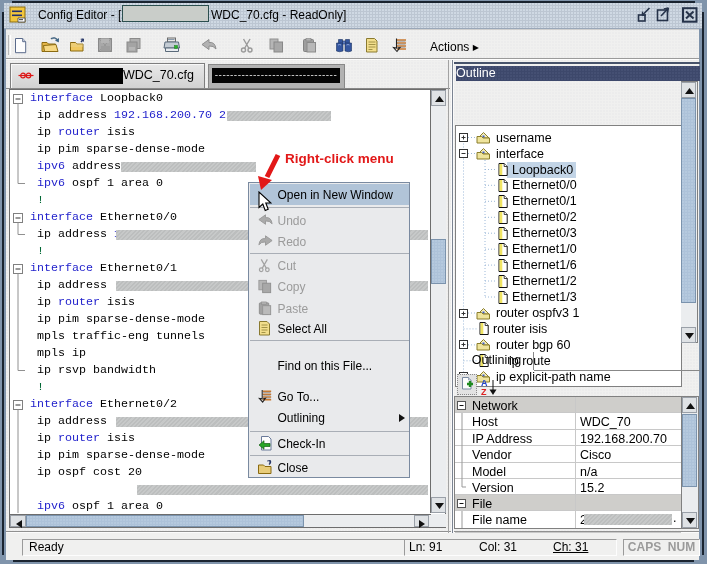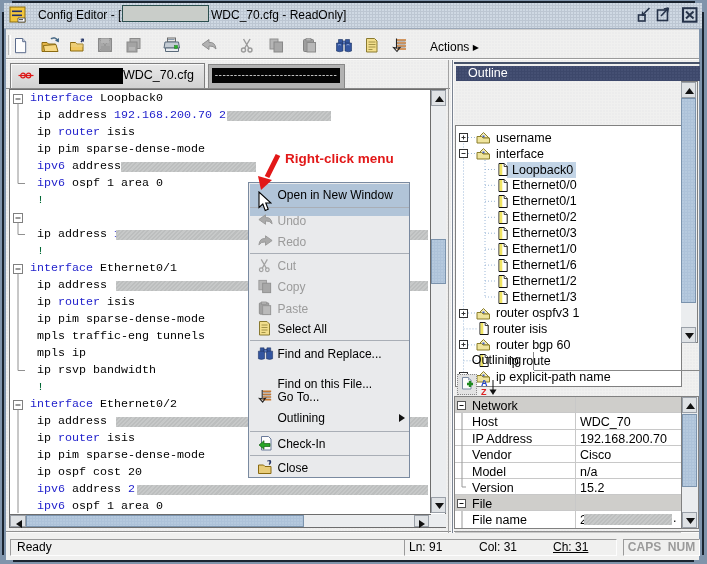--- a/index.html
+++ b/index.html
@@ -30,30 +30,30 @@
 #edtext { left:0; top:0; width:420px; height:423px; overflow:hidden; font-family:"Liberation Mono", monospace; font-size:11.67px; line-height:17px; color:#000; }
 .ln { position:absolute; left:20px; white-space:pre; }
 .kw { color:#2222cc; }
 .bang { color:#006633; }
 .redact { position:absolute; height:10px; background:#c2c4c4; background-image:repeating-linear-gradient(135deg,rgba(255,255,255,0.08) 0 1.5px,rgba(0,0,0,0.03) 1.5px 3px); }
 #evs { left:420px; top:0px; width:16px; height:423px; border-left:1px solid #6d6d6d; background:#ebedef; }
 #ehs { left:0px; top:424px; width:421px; height:13px; border-top:1px solid #6d6d6d; background:#ebedef; }
 .sbtn { position:absolute; background:#dfe2e5; border:1px solid #9aa0a8; }
 .thumb { position:absolute; background:#adc2d9; background-image:radial-gradient(circle at 1px 1px, #bccfe2 0.6px, rgba(0,0,0,0) 0.85px); background-size:3px 3px; border:1px solid #7b93ad; }
 #menu { left:242px; top:153px; width:162px; height:296px; background:#e9eaec; border:1px solid #7a8aa0; z-index:30; font-size:12px; color:#000; }
-.mi { position:absolute; left:1px; width:159px; height:32px; line-height:21px; }
+.mi { position:absolute; left:1px; width:159px; height:21px; line-height:21px; }
 .mi .lbl { position:absolute; left:27.5px; top:1px; }
 .mic { position:absolute; left:7px; top:2px; }
 .dis { color:#9b9b9b; }
 .msep { position:absolute; left:1px; width:159px; height:1px; background:#a9aeb6; }
 #mihl { background:#b1c4d8; }
 #ann { left:279px; top:112px; font-size:13.5px; font-weight:bold; color:#e21818; z-index:40;margin-top:10px; }
 #rsplit { left:445px; top:31px; width:3px; height:473px; background:#7b8492; background-image:radial-gradient(circle at 1px 1px, #949eab 0.5px, rgba(0,0,0,0) 0.7px); background-size:2px 2px; border-left:1px solid #fafafa; border-right:1px solid #fafafa; }
 #rpanel { left:448px; top:33px; width:246px; height:471px; }
-#outhead { left:2px; top:4px; width:244px; height:15px; background:#3d486b; background-image:radial-gradient(circle at 1px 1px, #4d587d 0.6px, rgba(0,0,0,0) 0.8px); background-size:3px 3px; color:#fff; font-size:12.5px; line-height:15px; padding-left:12px; }
+#outhead { left:2px; top:4px; width:244px; height:15px; background:#3d486b; background-image:radial-gradient(circle at 1px 1px, #4d587d 0.6px, rgba(0,0,0,0) 0.8px); background-size:3px 3px; color:#fff; font-size:12.5px; line-height:15px; }
 #tree { left:1px; top:19px; width:227px; height:262px; background:#fff; border:1px solid #808080; overflow:hidden;margin-top:44px; }
 .trow { position:absolute; height:16px; line-height:16px; font-size:12.5px; white-space:nowrap; color:#000; }
 #treevs { left:227px; top:19px; width:17px; height:262px; border:1px solid #808080; border-left:none; background:#ebedef; }
 #proptab { left:7px; top:289px; width:71px; height:19px; font-size:12.5px; text-align:center; line-height:19px; }
 #propline { left:80px; top:308px; width:166px; height:1px; background:#888; }
 #grid { left:0px; top:334px; width:228px; height:133px; border:1px solid #808080; background:#fff; font-size:12.5px; }
 .grow { position:absolute; left:0; width:226px; border-bottom:1px solid #c8c8c8; }
 .gcat { background:#cfcecb; }
 .glabel { position:absolute; left:17px; top:1.5px; }
 .gval { position:absolute; left:125px; top:1.5px; }
@@ -206,36 +206,36 @@
         </g>
       </svg>
       <div class="abs" id="edtext">
         <div class="ln" style="top:0px;"><span class="kw">interface</span> Loopback0</div>
         <div class="ln" style="top:17px;"> ip address <span class="kw">192.168.200.70 2</span></div>
         <div class="ln" style="top:34px;"> ip <span class="kw">router</span> isis</div>
         <div class="ln" style="top:51px;"> ip pim sparse-dense-mode</div>
         <div class="ln" style="top:68px;"> <span class="kw">ipv6</span> address</div>
         <div class="ln" style="top:85px;"> <span class="kw">ipv6</span> ospf 1 area 0</div>
         <div class="ln bang" style="top:102px;"> !</div>
+        <div class="ln" style="top:119px;"><span class="kw">interface</span> Ethernet0/0</div>
         <div class="ln" style="top:136px;"> ip address <span class="kw">1</span></div>
         <div class="ln bang" style="top:153px;"> !</div>
         <div class="ln" style="top:170px;"><span class="kw">interface</span> Ethernet0/1</div>
         <div class="ln" style="top:187px;"> ip address</div>
         <div class="ln" style="top:204px;"> ip <span class="kw">router</span> isis</div>
         <div class="ln" style="top:221px;"> ip pim sparse-dense-mode</div>
         <div class="ln" style="top:238px;"> mpls traffic-eng tunnels</div>
         <div class="ln" style="top:255px;"> mpls ip</div>
         <div class="ln" style="top:272px;"> ip rsvp bandwidth</div>
         <div class="ln bang" style="top:289px;"> !</div>
         <div class="ln" style="top:306px;"><span class="kw">interface</span> Ethernet0/2</div>
         <div class="ln" style="top:323px;"> ip address</div>
         <div class="ln" style="top:340px;"> ip <span class="kw">router</span> isis</div>
         <div class="ln" style="top:357px;"> ip pim sparse-dense-mode</div>
         <div class="ln" style="top:374px;"> ip ospf cost 20</div>
-        <div class="ln" style="top:391px;"> <span class="kw">ipv6</span> address <span class="kw">2</span></div>
         <div class="ln" style="top:408px;"> <span class="kw">ipv6</span> ospf 1 area 0</div>
         <div class="redact" style="left:217px; top:20.5px; width:104px;"></div>
         <div class="redact" style="left:111px; top:71.5px; width:135px;"></div>
         <div class="redact" style="left:106px; top:139.5px; width:312px;"></div>
         <div class="redact" style="left:106px; top:190.5px; width:312px;"></div>
         <div class="redact" style="left:106px; top:326.5px; width:312px;"></div>
         <div class="redact" style="left:127px; top:394.5px; width:291px;"></div>
       </div>
       <div class="abs" id="evs">
         <div class="sbtn" style="left:0px; top:0px; width:15px; height:16px;"><svg width="15" height="16">
@@ -552,33 +552,21 @@
           <span class="lbl">Paste</span>
         </div>
       <div class="mi" style="top:135px;">
           <svg class="mic" width="15" height="17" viewBox="0 0 15 17">
             <path d="M2.5 1.5 h7.5 l2.5 2.5 v11 h-10z" fill="#f2de8c" stroke="#8a7a30"></path>
             <path d="M4.5 5 h6 M4.5 7.5 h6 M4.5 10 h6 M4.5 12.5 h4" stroke="#9a8a40" stroke-width="0.9"></path>
           </svg>
           <span class="lbl">Select All</span>
         </div>
       <div class="msep" style="top:157px;"></div>
-      <div class="mi" style="top:160px;">
-          <svg class="mic" width="17" height="17" viewBox="0 0 18 17">
-            <g fill="#3456a0" stroke="#1a3060" stroke-width="0.6">
-              <path d="M3.5 2.5 h4 v4 h-4z"></path>
-              <path d="M10.5 2.5 h4 v4 h-4z"></path>
-              <path d="M1.5 6 h6.5 v8 q-3.5 1.5 -6.5 0z"></path>
-              <path d="M10 6 h6.5 v8 q-3 1.5 -6.5 0z"></path>
-              <rect x="7.5" y="4" width="3" height="3" fill="#5a7ac0"></rect>
-            </g>
-          </svg>
-          <span class="lbl">Find and Replace...</span>
-        </div>
-      <div class="mi" style="top:190px;">
+      <div class="mi" style="top:172px;">
           <span class="lbl">Find on this File...</span>
         </div>
       <div class="mi" style="top:203px;">
           <svg class="mic" width="17" height="17" viewBox="0 0 18 17">
             <path d="M6 3 h9 M6 6 h9 M6 9 h9 M6 12 h9" stroke="#c87830" stroke-width="1.6"></path>
             <path d="M6.5 4.2 h8 M6.5 7.2 h8 M6.5 10.2 h8" stroke="#888" stroke-width="0.8"></path>
             <path d="M5.5 1.5 v9.5 l-3 -0.5 l3.5 4 l3 -4 l-2.5 0.5" fill="none" stroke="#222" stroke-width="1.1"></path>
           </svg>
           <span class="lbl">Go To...</span>
         </div>
@@ -609,21 +597,21 @@
     <svg class="abs" style="left:248px; top:122px; z-index:45;" width="34" height="42" viewBox="0 0 34 42">
       <path d="M24 4 L13 26" stroke="#e21818" stroke-width="5"></path>
       <polygon points="7,39 4,25 18,29" fill="#e21818"></polygon>
     </svg>
     <div class="abs" id="ann">Right-click menu</div>
     <svg class="abs" style="left:252px; top:162px; z-index:46;" width="14" height="22" viewBox="0 0 14 22">
       <path d="M1 1 L1 16.5 L4.8 13 L7.2 19.5 L10.2 18.3 L7.8 12 L13 12 Z" fill="#fff" stroke="#000" stroke-width="1.1"></path>
     </svg>
   </div>
   <div class="abs" id="status">
-    <div class="sbox" style="left:4px; width:398px; padding-left:6px;">Ready</div>
+    <div class="sbox" style="left:16px; width:398px; padding-left:6px;">Ready</div>
     <div class="sbox" style="left:398px; width:213px;">
         <span class="abs" style="left:4px;">Ln: 91</span>
         <span class="abs" style="left:74px;">Col: 31</span>
         <span class="abs" style="left:148px;text-decoration:underline;">Ch: 31</span>
       </div>
     <div class="sbox" style="left:617px; width:77px; color:#9a9a9a; font-weight:bold; text-align:center;">CAPS&nbsp;&nbsp;NUM</div>
   </div>
 </div>
 
 </body></html>

